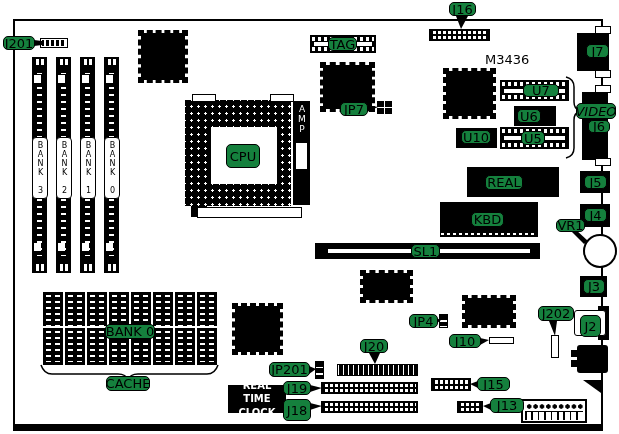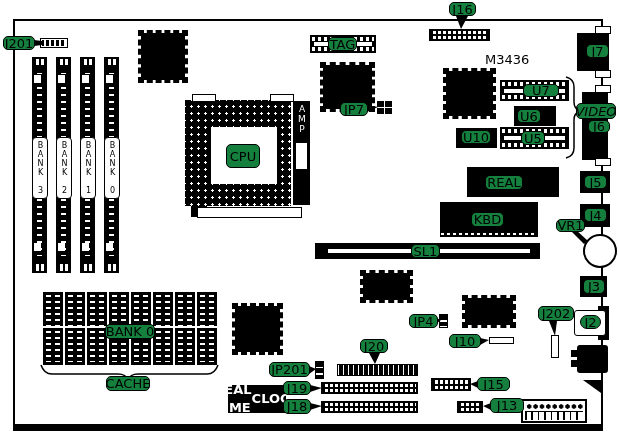--- a/index.html
+++ b/index.html
@@ -64,22 +64,22 @@
   .kbd-chip::after{content:"";position:absolute;left:1px;right:1px;bottom:2px;height:2px;
        background:repeating-linear-gradient(90deg,#fff 0 3px,transparent 3px 6px);}
   .j13con{position:absolute;z-index:2;background:#fff;border:2px solid #000;box-sizing:border-box;}
   .j13round{height:9px;margin:1px 2px 0 2px;
        background-image:radial-gradient(circle,#000 2px,transparent 2.4px);
        background-size:6.4px 9px;background-repeat:repeat-x;background-position:1px center;}
   .j13sq{height:8px;margin:0 2px;border-top:1.5px solid #000;
        background-image:repeating-linear-gradient(90deg,#000 0 1.5px,transparent 1.5px 6.4px);}
   svg.overlay{position:absolute;left:0;top:0;z-index:5;pointer-events:none;}
   .txt{position:absolute;z-index:4;font-size:13px;line-height:1;}
-  .rtc{position:absolute;z-index:4;background:#000;color:#fff;font-weight:bold;font-size:13px;
-       line-height:1.35;display:flex;flex-direction:row;align-items:center;justify-content:center;text-align:center;}
+  .rtc{position:absolute;z-index:4;background:#000;color:#fff;font-weight:bold;font-size:10px;
+       line-height:1.35;display:flex;flex-direction:column;align-items:center;justify-content:center;text-align:center;}
   .amp-strip{position:absolute;z-index:2;background:#000;}
   .amp-txt{position:absolute;top:3px;left:50%;transform:translateX(-50%);color:#fff;font-size:9px;
        writing-mode:vertical-rl;text-orientation:upright;line-height:1;}
   .amp-white{position:absolute;left:3px;width:11px;top:42px;height:26px;background:#fff;}
   .circle{position:absolute;z-index:3;background:#fff;border:2px solid #000;border-radius:50%;box-sizing:border-box;}
 </style>
 </head>
 <body>
 
 <div class="canvas">
@@ -220,28 +220,28 @@
   <div class="lbl" style="left:517px;top:109px;width:24px;height:14px;">U6</div>
   <div class="lbl" style="left:461px;top:130px;width:30px;height:14px;">U10</div>
   <div class="lbl" style="left:521px;top:131px;width:24px;height:14px;">U5</div>
   <div class="lbl" style="left:576px;top:103px;width:40px;height:16px;font-style:italic;">VIDEO</div>
   <div class="lbl" style="left:586px;top:44px;width:23px;height:14px;">J7</div>
   <div class="lbl" style="left:588px;top:120px;width:22px;height:13px;text-align:right;">J6</div>
   <div class="lbl" style="left:584px;top:175px;width:23px;height:14px;">J5</div>
   <div class="lbl" style="left:584px;top:208px;width:23px;height:14px;">J4</div>
   <div class="lbl" style="left:556px;top:219px;width:29px;height:13px;">VR1</div>
   <div class="lbl" style="left:583px;top:279px;width:22px;height:15px;">J3</div>
-  <div class="lbl" style="left:580px;top:315px;width:21px;height:14px;border-radius:7px;">J2</div>
+  <div class="lbl" style="left:580px;top:315px;width:21px;height:22px;">J2</div>
   <div class="lbl" style="left:538px;top:306px;width:36px;height:15px;">J202</div>
   <div class="lbl" style="left:485px;top:175px;width:38px;height:15px;">REAL</div>
   <div class="lbl" style="left:471px;top:212px;width:33px;height:15px;">KBD</div>
   <div class="lbl" style="left:411px;top:244px;width:29px;height:14px;">SL1</div>
   <div class="lbl" style="left:409px;top:314px;width:29px;height:14px;">JP4</div>
   <div class="lbl" style="left:449px;top:334px;width:32px;height:14px;">J10</div>
   <div class="lbl" style="left:360px;top:339px;width:28px;height:14px;">J20</div>
   <div class="lbl" style="left:269px;top:362px;width:41px;height:15px;">JP201</div>
   <div class="lbl" style="left:283px;top:381px;width:28px;height:14px;">J19</div>
-  <div class="lbl" style="left:283px;top:399px;width:28px;height:15px;">J18</div>
+  <div class="lbl" style="left:283px;top:399px;width:28px;height:22px;">J18</div>
   <div class="lbl" style="left:477px;top:377px;width:33px;height:14px;">J15</div>
   <div class="lbl" style="left:490px;top:398px;width:34px;height:15px;">J13</div>
   <div class="lbl" style="left:105px;top:324px;width:50px;height:15px;">BANK 0</div>
   <div class="lbl" style="left:106px;top:376px;width:44px;height:15px;">CACHE</div>
 </div>
 
 </body></html>

